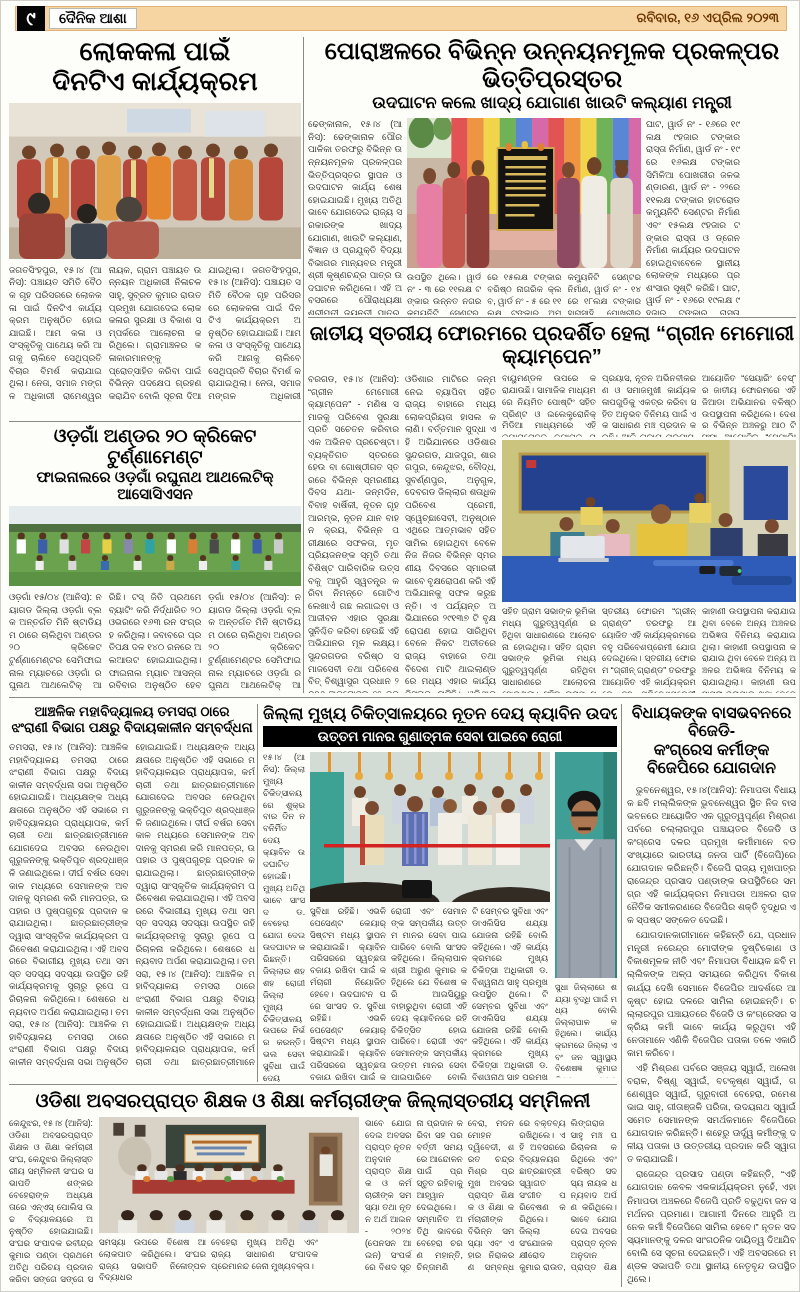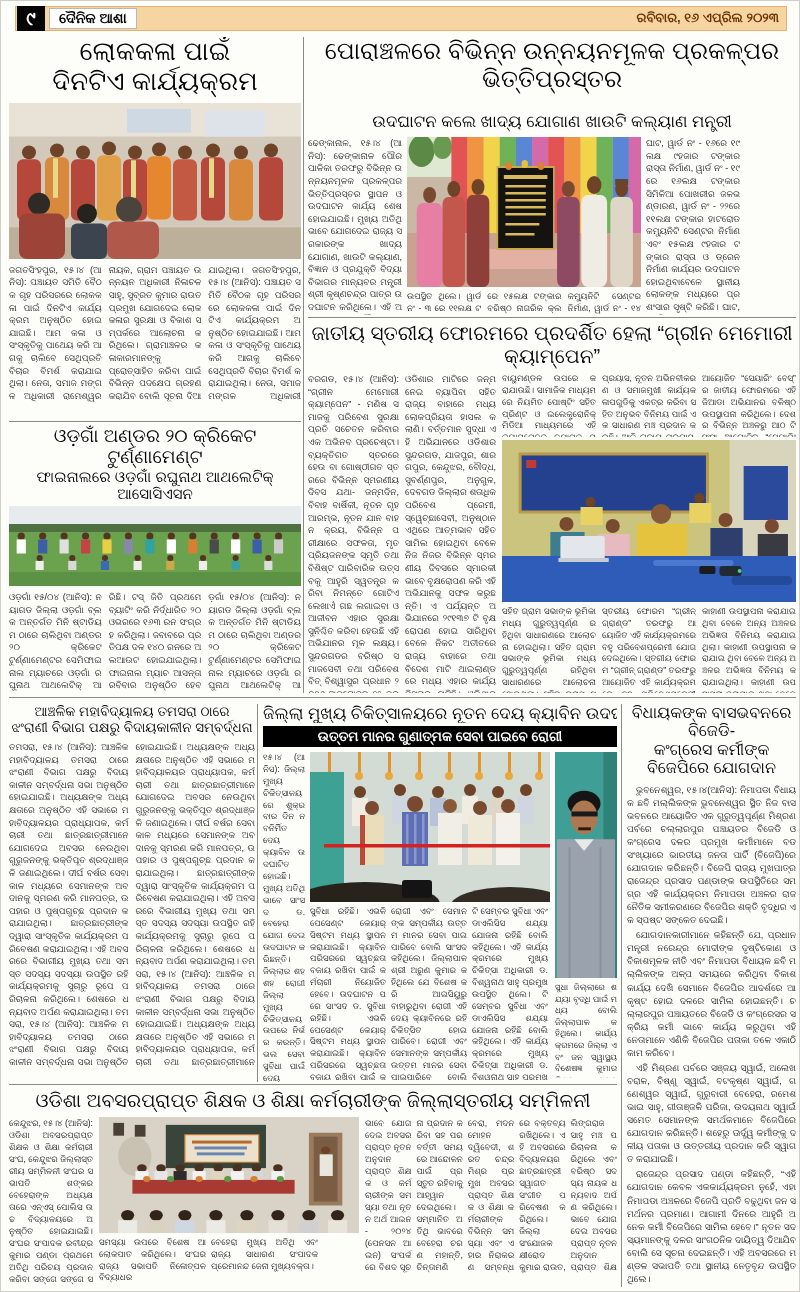--- a/index.html
+++ b/index.html
@@ -1,19 +1,19 @@
 <!DOCTYPE html>
 <html><head>
 <meta charset="utf-8">
 <style>
   *{box-sizing:border-box;margin:0;padding:0}
   body{margin:0;background:#e9e9e9;font-family:"Liberation Sans",sans-serif}
   .page{position:relative;width:800px;height:1292px;background:#fdfdfa;margin:0 auto;overflow:hidden;border:1px solid #cfcfc8}
   .sec{position:absolute;overflow:hidden}
-  .hl{font-weight:400;text-align:center;color:#000;line-height:1.15;font-family:"Liberation Sans",sans-serif}
+  .hl{font-weight:700;text-align:center;color:#000;line-height:1.15;font-family:"Liberation Sans",sans-serif}
   .bt{font-size:9px;line-height:1.4;text-align:justify;color:#1b1b1b;overflow:hidden;word-break:break-all}
   .c3{column-count:3;column-gap:7px}
   .c2{column-count:2;column-gap:7px}
   .c5{column-count:5;column-gap:5px}
   .row{display:flex}
   .photo{overflow:hidden;background:#cfcac0}
   .photo svg{display:block;width:100%;height:100%}
   .rh{position:absolute;height:1px;background:#8a8a84}
   .rv{position:absolute;width:1px;background:#8a8a84}
   .band-blue{background:#000000;color:#fff;font-weight:700;text-align:center;overflow:hidden;white-space:nowrap}
@@ -143,21 +143,21 @@
           <circle cx="254" cy="52" r="3" fill="#55351f"></circle>
             <rect x="250" y="55" width="8" height="9" fill="#dddddd"></rect>
         </g>
       </svg>
     </div>
     <div class="bt c3" style="height:128px;margin-top:5px">ଓଡ଼ଗାଁ ୧୫/୦୪ (ଆନିସ): ନୟାଗଡ ଜିଲ୍ଲା ଓଡ଼ଗାଁ ବ୍ଲକ ଅନ୍ତର୍ଗତ ମିନି ଷ୍ଟାଡିୟମ ଠାରେ ଚାଲିଥିବା ଅଣ୍ଡର ୨୦ କ୍ରିକେଟ ଟୁର୍ଣ୍ଣାମେଣ୍ଟର ସେମିଫାଇନାଲ ମ୍ୟାଚରେ ଓଡ଼ଗାଁ ରଘୁନାଥ ଆଥଲେଟିକ୍ ଆସୋସିଏସନ ବିଜୟୀ ହୋଇ ଫାଇନାଲରେ ପ୍ରବେଶ କରିଛି। ଟସ୍ ଜିତି ପ୍ରଥମେ ବ୍ୟାଟିଂ କରି ନିର୍ଦ୍ଧାରିତ ୨୦ ଓଭରରେ ୧୬୩ ରନ ସଂଗ୍ରହ କରିଥିଲା। ଜବାବରେ ପ୍ରତିପକ୍ଷ ଦଳ ୧୪୦ ରନରେ ଅଲଆଉଟ ହୋଇଯାଇଥିଲା। ଫାଇନାଲ ମ୍ୟାଚ ଆସନ୍ତା ରବିବାର ଅନୁଷ୍ଠିତ ହେବ ବୋଲି ଆୟୋଜକ କମିଟି ପକ୍ଷରୁ ସୂଚନା ଦିଆଯାଇଛି। ଓଡ଼ଗାଁ ୧୫/୦୪ (ଆନିସ): ନୟାଗଡ ଜିଲ୍ଲା ଓଡ଼ଗାଁ ବ୍ଲକ ଅନ୍ତର୍ଗତ ମିନି ଷ୍ଟାଡିୟମ ଠାରେ ଚାଲିଥିବା ଅଣ୍ଡର ୨୦ କ୍ରିକେଟ ଟୁର୍ଣ୍ଣାମେଣ୍ଟର ସେମିଫାଇନାଲ ମ୍ୟାଚରେ ଓଡ଼ଗାଁ ରଘୁନାଥ ଆଥଲେଟିକ୍ ଆସୋସିଏସନ ବିଜୟୀ ହୋଇ ଫାଇନାଲରେ ପ୍ରବେଶ କରିଛି। ଟସ୍ ଜିତି ପ୍ରଥମେ ବ୍ୟାଟିଂ କରି ନିର୍ଦ୍ଧାରିତ ୨୦ ଓଭରରେ ୧୬୩ ରନ ସଂଗ୍ରହ କରିଥିଲା। ଜବାବରେ ପ୍ରତିପକ୍ଷ ଦଳ ୧୪୦ ରନରେ ଅଲଆଉଟ ହୋଇଯାଇଥିଲା। ଫାଇନାଲ ମ୍ୟାଚ ଆସନ୍ତା ରବିବାର ଅନୁଷ୍ଠିତ ହେବ ବୋଲି ଆୟୋଜକ କମିଟି ପକ୍ଷରୁ ସୂଚନା ଦିଆଯାଇଛି।</div>
   </div>
 
   <div class="sec" style="left:307px;top:36px;width:488px;height:278px">
     <div class="hl" style="font-size:24px">ପୋରାଞ୍ଚଳରେ ବିଭିନ୍ନ ଉନ୍ନୟନମୂଳକ ପ୍ରକଳ୍ପର ଭିତ୍ତିପ୍ରସ୍ତର</div>
-    <div class="hl" style="font-size:16.5px;margin-top:20px">ଉଦଘାଟନ କଲେ ଖାଦ୍ୟ ଯୋଗାଣ ଖାଉଟି କଲ୍ୟାଣ ମନ୍ତ୍ରୀ</div>
+    <div class="hl" style="font-size:16.5px;margin-top:1px">ଉଦଘାଟନ କଲେ ଖାଦ୍ୟ ଯୋଗାଣ ଖାଉଟି କଲ୍ୟାଣ ମନ୍ତ୍ରୀ</div>
     <div class="row" style="margin-top:6px;gap:5px">
       <div class="bt" style="width:94px;height:198px">ଢେଙ୍କାନାଳ, ୧୫।୪ (ଆନିସ): ଢେଙ୍କାନାଳ ପୌରପାଳିକା ତରଫରୁ ବିଭିନ୍ନ ଉନ୍ନୟନମୂଳକ ପ୍ରକଳ୍ପର ଭିତ୍ତିପ୍ରସ୍ତର ସ୍ଥାପନ ଓ ଉଦଘାଟନ କାର୍ଯ୍ୟ ଶେଷ ହୋଇଯାଇଛି। ମୁଖ୍ୟ ଅତିଥି ଭାବେ ଯୋଗଦେଇ ରାଜ୍ୟ ସରକାରଙ୍କ ଖାଦ୍ୟ ଯୋଗାଣ, ଖାଉଟି କଲ୍ୟାଣ, ବିଜ୍ଞାନ ଓ ପ୍ରଯୁକ୍ତି ବିଦ୍ୟା ବିଭାଗର ମାନ୍ୟବର ମନ୍ତ୍ରୀ ଶ୍ରୀ କୃଷ୍ଣଚନ୍ଦ୍ର ପାତ୍ର ଉଦଘାଟନ କରିଥିଲେ। ଏହି ଅବସରରେ ପୌରାଧ୍ୟକ୍ଷା ଶ୍ରୀମତୀ ଜୟନ୍ତୀ ପାତ୍ର, ଉପପୌରାଧ୍ୟକ୍ଷ ତଥା ବିଭିନ୍ନ ୱାର୍ଡର ପାରିଷଦମାନେ ଢେଙ୍କାନାଳ, ୧୫।୪ (ଆନିସ): ଢେଙ୍କାନାଳ ପୌରପାଳିକା ତରଫରୁ ବିଭିନ୍ନ ଉନ୍ନୟନମୂଳକ ପ୍ରକଳ୍ପର ଭିତ୍ତିପ୍ରସ୍ତର ସ୍ଥାପନ ଓ ଉଦଘାଟନ କାର୍ଯ୍ୟ ଶେଷ ହୋଇଯାଇଛି। ମୁଖ୍ୟ ଅତିଥି ଭାବେ ଯୋଗଦେଇ ରାଜ୍ୟ ସରକାରଙ୍କ ଖାଦ୍ୟ ଯୋଗାଣ, ଖାଉଟି କଲ୍ୟାଣ, ବିଜ୍ଞାନ ଓ ପ୍ରଯୁକ୍ତି ବିଦ୍ୟା ବିଭାଗର ମାନ୍ୟବର ମନ୍ତ୍ରୀ ଶ୍ରୀ କୃଷ୍ଣଚନ୍ଦ୍ର ପାତ୍ର ଉଦଘାଟନ କରିଥିଲେ। ଏହି ଅବସରରେ ପୌରାଧ୍ୟକ୍ଷା ଶ୍ରୀମତୀ ଜୟନ୍ତୀ ପାତ୍ର, ଉପପୌରାଧ୍ୟକ୍ଷ ତଥା ବିଭିନ୍ନ ୱାର୍ଡର ପାରିଷଦମାନେ</div>
       <div style="width:234px">
         <div class="photo" style="height:150px">
           <svg viewBox="0 0 290 150" preserveAspectRatio="none">
             <rect width="290" height="150" fill="#c9b8a6"></rect>
             <rect width="70" height="40" fill="#dfe8d2"></rect>
               <circle cx="18" cy="14" r="16" fill="#5a8a46"></circle>
               <circle cx="44" cy="10" r="12" fill="#6a9a52"></circle>
             <g>

